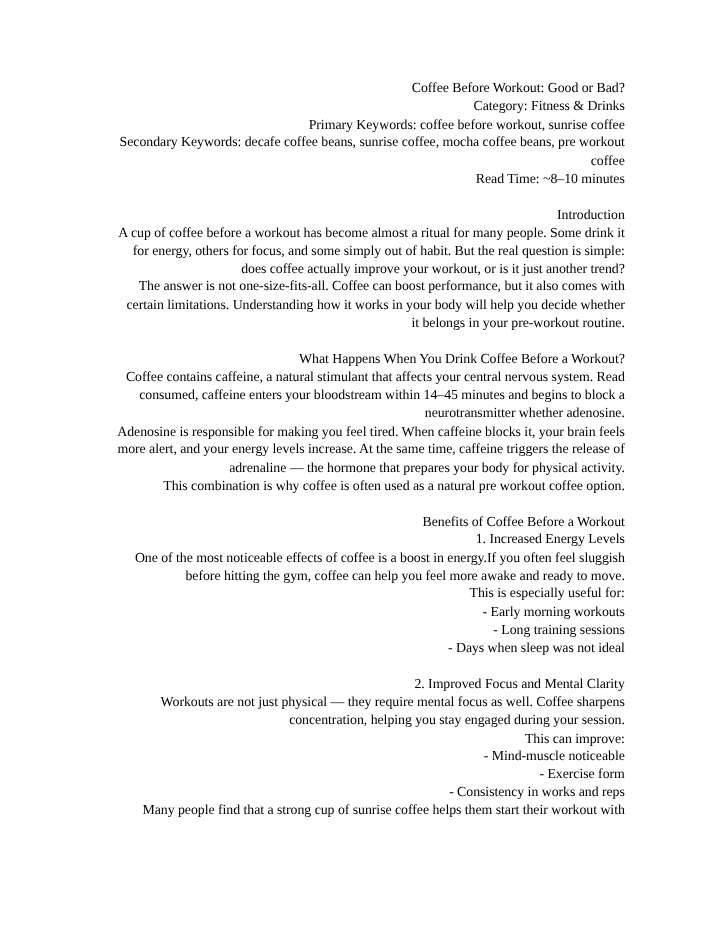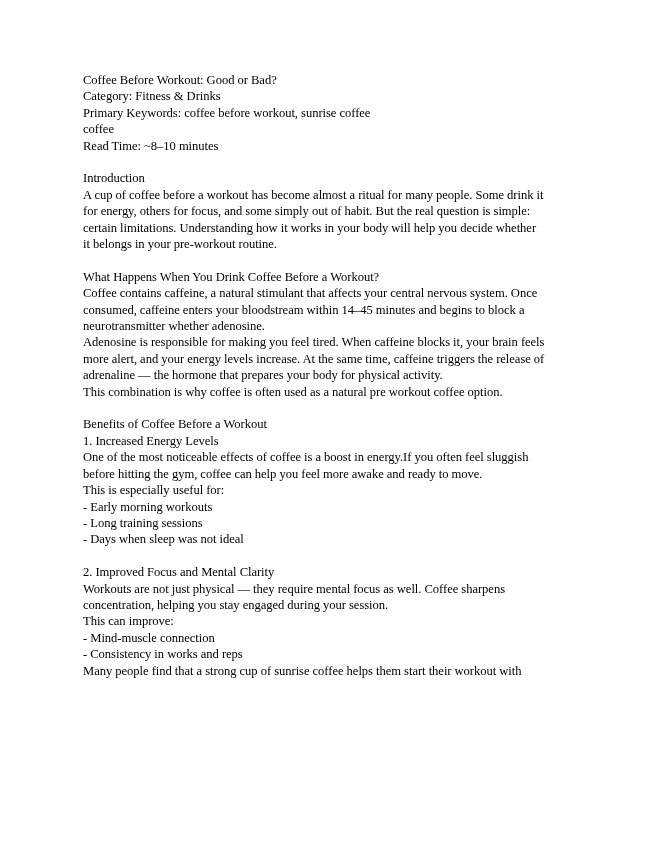--- a/index.html
+++ b/index.html
@@ -9,70 +9,75 @@
   }
   .page {
     position: relative;
     width: 650px;
     height: 841px;
     background: #ffffff;
     overflow: hidden;
   }
   .text-block {
     position: absolute;
-    left: 83px;
+    left: 100px;
     top: 72px;
     width: 468px;
+    text-align: right;
   }
   .doc-line {
     font-family: "Liberation Serif", "DejaVu Serif", serif;
     font-size: 12.6px;
     line-height: 16.4px;
     min-height: 16.4px;
     color: #000000;
     white-space: pre;
     letter-spacing: -0.05px;
   }
 </style>
 </head>
 <body>
 
 <div class="page">
   <div class="text-block">
       <div class="doc-line">Coffee Before Workout: Good or Bad?</div>
       <div class="doc-line">Category: Fitness &amp; Drinks</div>
       <div class="doc-line">Primary Keywords: coffee before workout, sunrise coffee</div>
+      <div class="doc-line">Secondary Keywords: decafe coffee beans, sunrise coffee, mocha coffee beans, pre workout</div>
       <div class="doc-line">coffee</div>
       <div class="doc-line">Read Time: ~8–10 minutes</div>
       <div class="doc-line"></div>
       <div class="doc-line">Introduction</div>
       <div class="doc-line">A cup of coffee before a workout has become almost a ritual for many people. Some drink it</div>
       <div class="doc-line">for energy, others for focus, and some simply out of habit. But the real question is simple:</div>
+      <div class="doc-line">does coffee actually improve your workout, or is it just another trend?</div>
+      <div class="doc-line">The answer is not one-size-fits-all. Coffee can boost performance, but it also comes with</div>
       <div class="doc-line">certain limitations. Understanding how it works in your body will help you decide whether</div>
       <div class="doc-line">it belongs in your pre-workout routine.</div>
       <div class="doc-line"></div>
       <div class="doc-line">What Happens When You Drink Coffee Before a Workout?</div>
-      <div class="doc-line">Coffee contains caffeine, a natural stimulant that affects your central nervous system. Once</div>
+      <div class="doc-line">Coffee contains caffeine, a natural stimulant that affects your central nervous system. Read</div>
       <div class="doc-line">consumed, caffeine enters your bloodstream within 14–45 minutes and begins to block a</div>
       <div class="doc-line">neurotransmitter whether adenosine.</div>
       <div class="doc-line">Adenosine is responsible for making you feel tired. When caffeine blocks it, your brain feels</div>
       <div class="doc-line">more alert, and your energy levels increase. At the same time, caffeine triggers the release of</div>
       <div class="doc-line">adrenaline — the hormone that prepares your body for physical activity.</div>
       <div class="doc-line">This combination is why coffee is often used as a natural pre workout coffee option.</div>
       <div class="doc-line"></div>
       <div class="doc-line">Benefits of Coffee Before a Workout</div>
       <div class="doc-line">1. Increased Energy Levels</div>
       <div class="doc-line">One of the most noticeable effects of coffee is a boost in energy.If you often feel sluggish</div>
       <div class="doc-line">before hitting the gym, coffee can help you feel more awake and ready to move.</div>
       <div class="doc-line">This is especially useful for:</div>
       <div class="doc-line">- Early morning workouts</div>
       <div class="doc-line">- Long training sessions</div>
       <div class="doc-line">- Days when sleep was not ideal</div>
       <div class="doc-line"></div>
       <div class="doc-line">2. Improved Focus and Mental Clarity</div>
       <div class="doc-line">Workouts are not just physical — they require mental focus as well. Coffee sharpens</div>
       <div class="doc-line">concentration, helping you stay engaged during your session.</div>
       <div class="doc-line">This can improve:</div>
-      <div class="doc-line">- Mind-muscle connection</div>
+      <div class="doc-line">- Mind-muscle noticeable</div>
+      <div class="doc-line">- Exercise form</div>
       <div class="doc-line">- Consistency in works and reps</div>
       <div class="doc-line">Many people find that a strong cup of sunrise coffee helps them start their workout with</div>
     </div>
 </div>
 
 </body></html>

